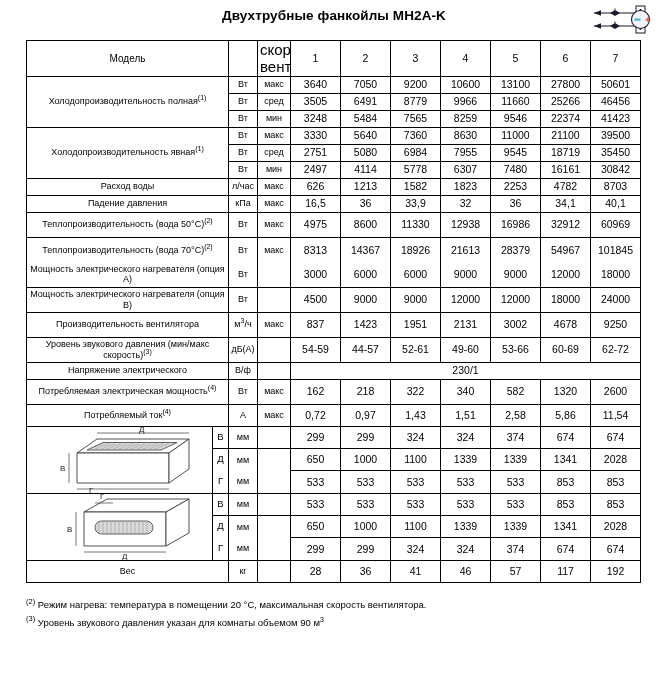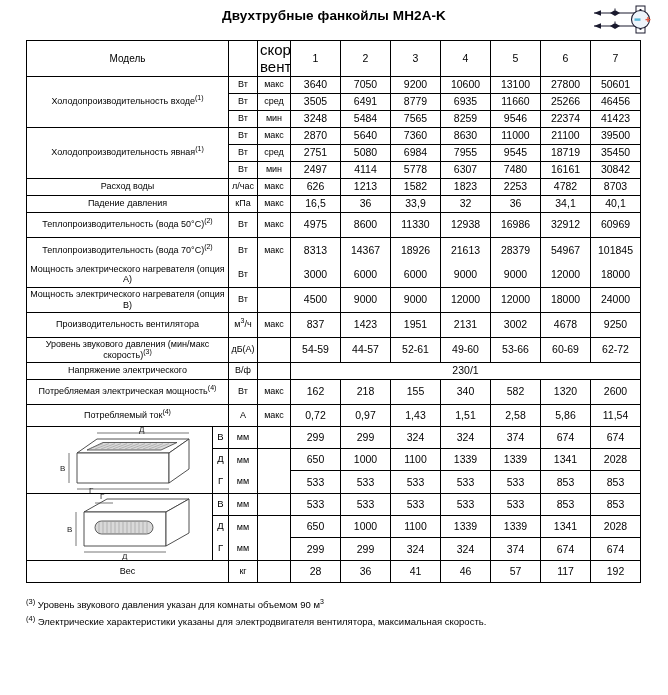--- a/index.html
+++ b/index.html
@@ -151,39 +151,39 @@
         <th class="num-head">2</th>
         <th class="num-head">3</th>
         <th class="num-head">4</th>
         <th class="num-head">5</th>
         <th class="num-head">6</th>
         <th class="num-head">7</th>
       </tr>
 
       <tr>
         <td colspan="2" rowspan="3" class="label">
-          <span>Холодопроизводительность входе</span><sup>(1)</sup>
+          <span>Холодопроизводительность полная</span><sup>(1)</sup>
         </td>
         <td class="unit">Вт</td>
         <td class="speed">макс</td>
         <td class="val">3640</td>
         <td class="val">7050</td>
         <td class="val">9200</td>
         <td class="val">10600</td>
         <td class="val">13100</td>
         <td class="val">27800</td>
         <td class="val">50601</td>
       </tr>
       <tr>
         <td class="unit">Вт</td>
         <td class="speed">сред</td>
         <td class="val">3505</td>
         <td class="val">6491</td>
         <td class="val">8779</td>
-        <td class="val">6935</td>
+        <td class="val">9966</td>
         <td class="val">11660</td>
         <td class="val">25266</td>
         <td class="val">46456</td>
       </tr>
       <tr>
         <td class="unit">Вт</td>
         <td class="speed">мин</td>
         <td class="val">3248</td>
         <td class="val">5484</td>
         <td class="val">7565</td>
@@ -192,21 +192,21 @@
         <td class="val">22374</td>
         <td class="val">41423</td>
       </tr>
 
       <tr>
         <td colspan="2" rowspan="3" class="label">
           <span>Холодопроизводительность явная</span><sup>(1)</sup>
         </td>
         <td class="unit">Вт</td>
         <td class="speed">макс</td>
-        <td class="val">2870</td>
+        <td class="val">3330</td>
         <td class="val">5640</td>
         <td class="val">7360</td>
         <td class="val">8630</td>
         <td class="val">11000</td>
         <td class="val">21100</td>
         <td class="val">39500</td>
       </tr>
       <tr>
         <td class="unit">Вт</td>
         <td class="speed">сред</td>
@@ -360,21 +360,21 @@
       </tr>
 
       <tr class="tall2">
         <td colspan="2" class="label">
           <span>Потребляемая электрическая мощность</span><sup>(4)</sup>
         </td>
         <td class="unit">Вт</td>
         <td class="speed">макс</td>
         <td class="val">162</td>
         <td class="val">218</td>
-        <td class="val">155</td>
+        <td class="val">322</td>
         <td class="val">340</td>
         <td class="val">582</td>
         <td class="val">1320</td>
         <td class="val">2600</td>
       </tr>
 
       <tr class="tall">
         <td colspan="2" class="label">
           <span>Потребляемый ток</span><sup>(4)</sup>
         </td>
@@ -549,22 +549,22 @@
         <td class="val">57</td>
         <td class="val">117</td>
         <td class="val">192</td>
       </tr>
 
     </tbody>
   </table>
 
   <div class="notes">
     <div class="note">
+      <span class="mk">(2)</span>
+      <span>Режим нагрева: температура в помещении 20 °C, максимальная скорость вентилятора.</span>
+    </div>
+    <div class="note">
       <span class="mk">(3)</span>
       <span>Уровень звукового давления указан для комнаты объемом 90 м<sup>3</sup></span>
     </div>
-    <div class="note">
-      <span class="mk">(4)</span>
-      <span>Электрические характеристики указаны для электродвигателя вентилятора, максимальная скорость.</span>
-    </div>
   </div>
 
 </div>
 
 </body></html>

